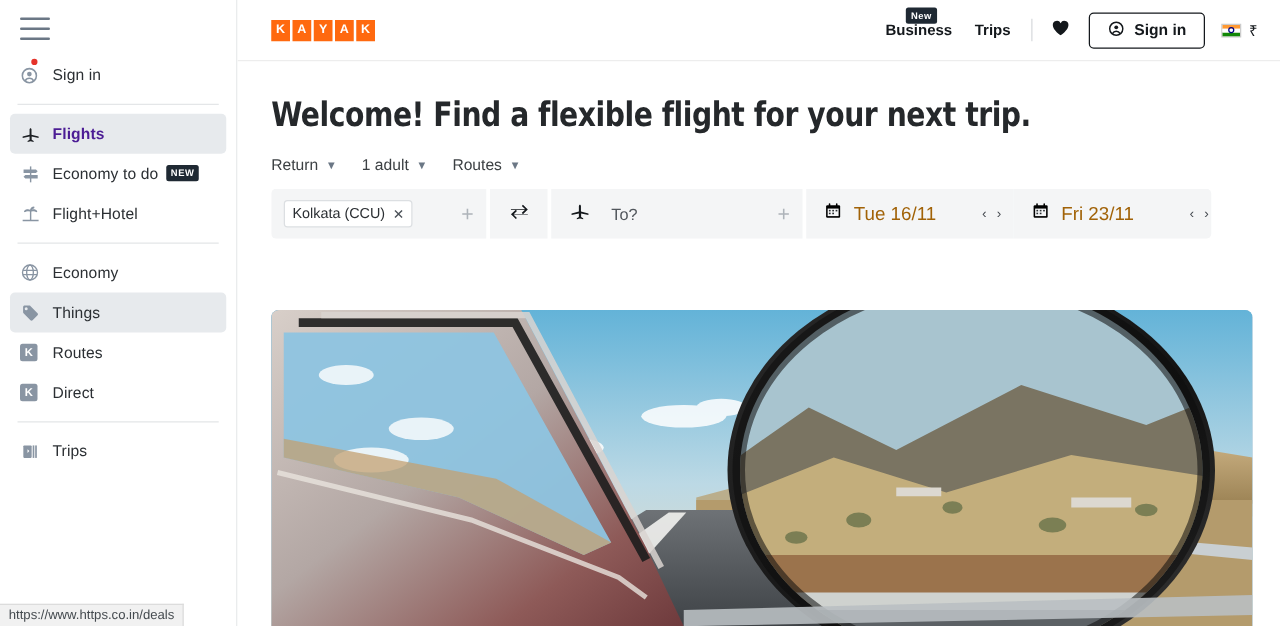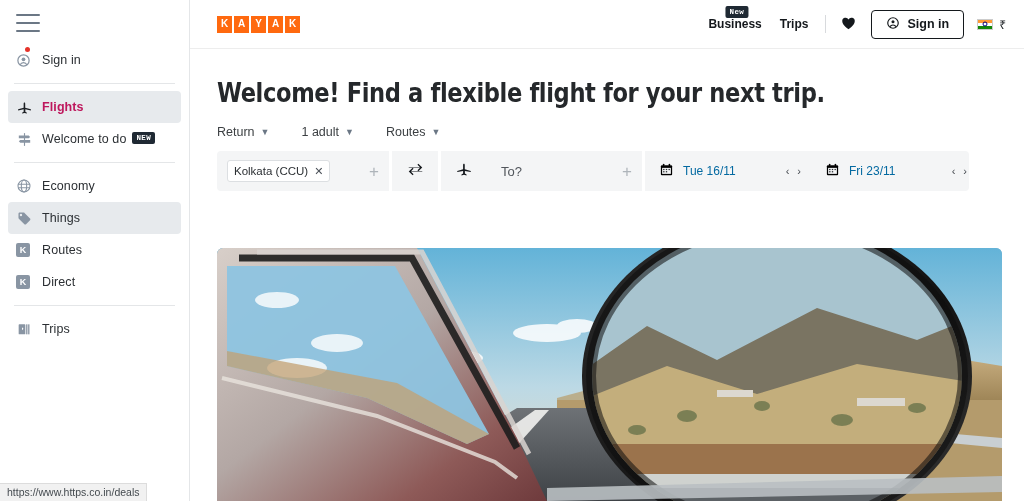--- a/index.html
+++ b/index.html
@@ -50,35 +50,35 @@
   .nav-ico {
     width: 26px; flex: 0 0 26px;
     display: flex; align-items: center; justify-content: flex-start;
     color: #8995a3;
   }
   .nav-item.active .nav-ico { color: #1d2024; }
   .nav-label {
     font-size: 12.5px; color: #2b2f33; letter-spacing: .1px;
     white-space: nowrap;
   }
-  .nav-item.active .nav-label { font-weight: bold; color: #be185d; }
+  .nav-item.active .nav-label { font-weight: bold; color: #4c1d95; }
   .nav-sep {
     height: 1px; background: #e4e6e8;
     margin: 7px 14px 7px 14px;
   }
   .badge-new {
     display: inline-block;
     background: #1f2933; color: #fff;
     font-size: 7.5px; font-weight: bold;
     letter-spacing: .4px;
     padding: 2px 4px 2px 4px;
     border-radius: 2px;
     margin-left: 6px;
     vertical-align: middle;
-    position: relative; top: -1px; font-family: Liberation Mono, monospace;
+    position: relative; top: -1px;
   }
   .k-tile {
     width: 14px; height: 14px;
     background: #8995a3; border-radius: 2px;
     color: #fff; font-size: 9px; font-weight: bold;
     display: flex; align-items: center; justify-content: center;
     line-height: 1;
   }
   .signin-dot {
     position: absolute;
@@ -177,21 +177,21 @@
     color: #25282b;
     transform: scaleX(0.93);
     transform-origin: left center;
     white-space: nowrap;
   }
 
   
   .options {
     display: flex; align-items: center;
     margin: 17px 0 0 27px;
-    gap: 32px;
+    gap: 20px;
   }
   .opt {
     display: flex; align-items: center; gap: 6px;
     font-size: 12.5px; color: #3c4043; cursor: pointer;
   }
   .chev { font-size: 9px; color: #6b7785; }
 
   
   .searchbar {
     display: flex; align-items: stretch;
@@ -214,27 +214,27 @@
   }
   .chip-x { color: #4b5158; font-size: 11px; cursor: pointer; }
   .plus {
     margin-left: auto; color: #aeb4ba; font-size: 17px;
     line-height: 1; cursor: pointer; padding-right: 2px;
   }
   .swap {
     flex: 0 0 46px; justify-content: center;
     color: #14181c; font-size: 15px; cursor: pointer;
   }
-  .dest { flex: 0 0 201px; padding: 0 8px 0 14px; gap: 28px; }
+  .dest { flex: 0 0 201px; padding: 0 8px 0 14px; gap: 16px; }
   .plane-ico { color: #14181c; }
   .placeholder { font-size: 13px; color: #51565c; }
   .datefield {
     flex: 0 0 166px; padding: 0 10px 0 14px; gap: 9px;
   }
-  .date-text { font-size: 12px; color: #0369a1; white-space: nowrap; }
+  .date-text { font-size: 15px; color: #a16207; white-space: nowrap; }
   .arrows {
     margin-left: auto; display: flex; gap: 8px;
     color: #44494f; font-size: 11px;
   }
   .arrows span { cursor: pointer; }
   .dsep { width: 1px; background: #dadde0; margin: 8px 0; }
 
   
   .hero {
     position: absolute;
@@ -288,24 +288,36 @@
 
 
       <div class="nav-item">
         <span class="nav-ico">
           <svg width="17" height="17" viewBox="0 0 24 24" fill="currentColor">
             <rect x="11.2" y="3" width="1.6" height="18"></rect>
             <path d="M4 6.4h14l2 2-2 2H4z"></path>
             <path d="M20 12.6H6l-2 2 2 2h14z"></path>
           </svg>
         </span>
-        <span class="nav-label">Welcome to do</span>
+        <span class="nav-label">Economy to do</span>
         <span class="badge-new">NEW</span>
       </div>
 
+      <div class="nav-item">
+        <span class="nav-ico">
+          <svg width="17" height="17" viewBox="0 0 24 24" fill="none" stroke="currentColor" stroke-width="1.6">
+            <path d="M12 8v11"></path>
+              <path d="M3 19h18"></path>
+            <path d="M12 8c-3-2-6-1-7 1 2-2 5-1.5 7-1z" fill="currentColor"></path>
+            <path d="M12 8c3-2 6-1 7 1-2-2-5-1.5-7-1z" fill="currentColor"></path>
+            <path d="M12 8c0-3 2-4 4-4-2 1-3 2-4 4z" fill="currentColor"></path>
+          </svg>
+        </span>
+        <span class="nav-label">Flight+Hotel</span>
+      </div>
     </div>
 
     <div class="nav-sep"></div>
 
     <div class="nav-group">
       <div class="nav-item">
         <span class="nav-ico">
           <svg width="16" height="16" viewBox="0 0 24 24" fill="none" stroke="currentColor" stroke-width="1.6">
             <circle cx="12" cy="12" r="9"></circle>
               <ellipse cx="12" cy="12" rx="4" ry="9"></ellipse>

